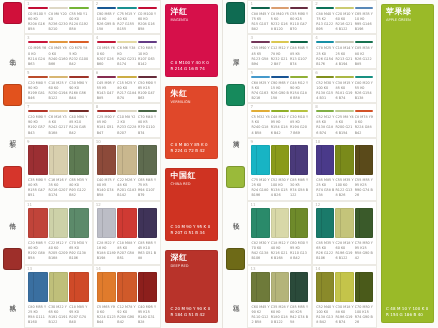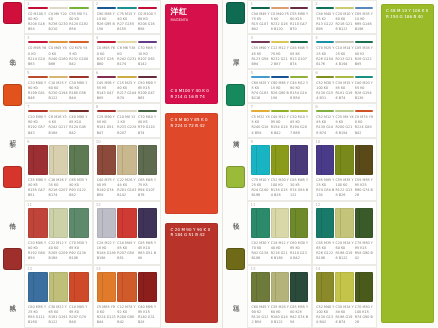--- a/index.html
+++ b/index.html
@@ -363,26 +363,44 @@
             <div>
               <div class="hero-name">洋红</div>
               <div class="hero-sub">MAGENTA</div>
             </div>
             <div class="hero-codes" style="white-space: pre-line;">C 0 M100 Y 40 K 0
 R 214 G 16 B 74</div>
           </div>
         </div>
         <div class="hero light">
           <div class="hero-inner" style="background: rgb(224, 72, 42);">
+            <div>
+              <div class="hero-name">朱红</div>
+              <div class="hero-sub">VERMILION</div>
+            </div>
             <div class="hero-codes" style="white-space: pre-line;">C 0 M 80 Y 85 K 0
 R 224 G 72 B 42</div>
           </div>
         </div>
         <div class="hero light">
+          <div class="hero-inner" style="background: rgb(207, 51, 34);">
+            <div>
+              <div class="hero-name">中国红</div>
+              <div class="hero-sub">CHINA RED</div>
+            </div>
+            <div class="hero-codes" style="white-space: pre-line;">C 10 M 90 Y 95 K 0
+R 207 G 51 B 34</div>
+          </div>
+        </div>
+        <div class="hero light">
           <div class="hero-inner" style="background: rgb(184, 51, 42);">
+            <div>
+              <div class="hero-name">深红</div>
+              <div class="hero-sub">DEEP RED</div>
+            </div>
             <div class="hero-codes" style="white-space: pre-line;">C 20 M 90 Y 90 K 0
 R 184 G 51 B 42</div>
           </div>
         </div>
       </div>
   </div>
 
   <div class="divider"></div>
 
   <div class="half half-right">
@@ -629,20 +647,24 @@
 R196 G196 B74</div>
             <div class="cap" style="white-space: pre-line;">C70 M50 Y100 K15
 R74 G90 B26</div>
           </div>
         </div>
       </div>
 
     <div class="heroes" id="greenHeroes">
         <div class="hero light">
           <div class="hero-inner" style="background: rgb(154, 186, 40);">
+            <div>
+              <div class="hero-name">苹果绿</div>
+              <div class="hero-sub">APPLE GREEN</div>
+            </div>
             <div class="hero-codes" style="white-space: pre-line;">C 48 M 10 Y 100 K 0
 R 154 G 186 B 40</div>
           </div>
         </div>
       </div>
   </div>
 
 </div>
 
 </body></html>

